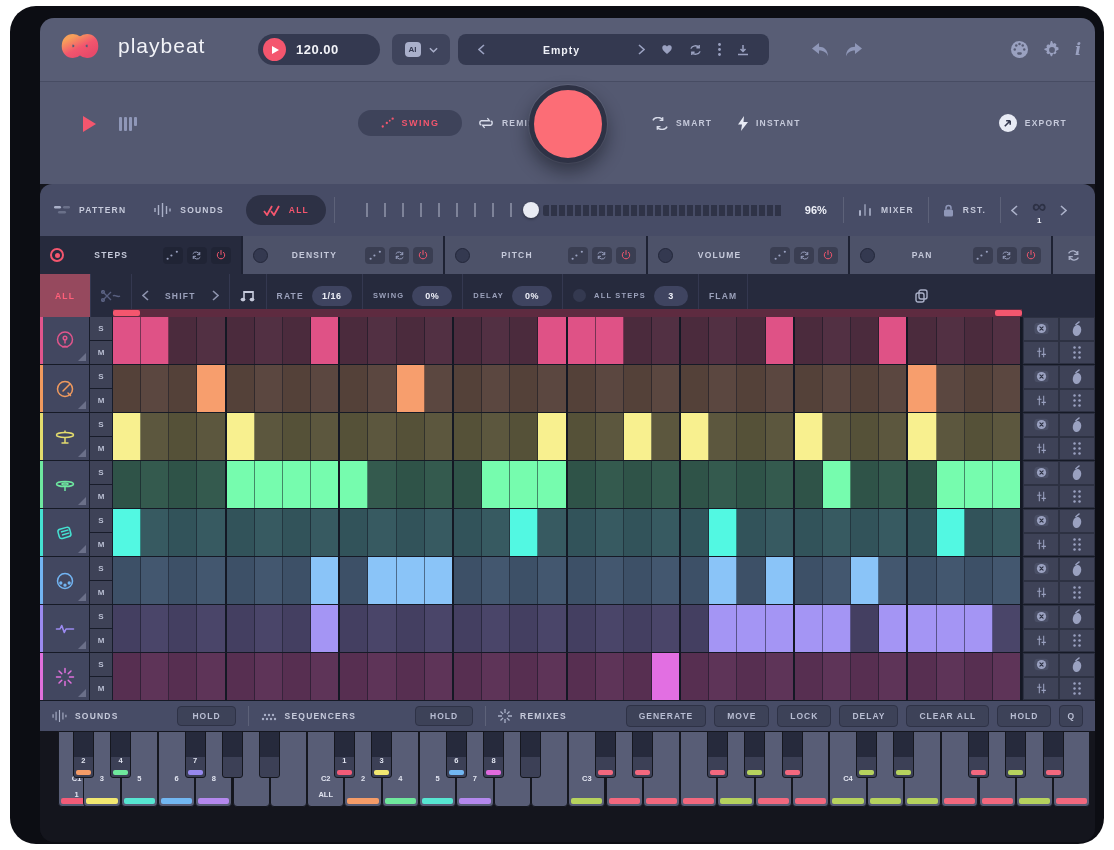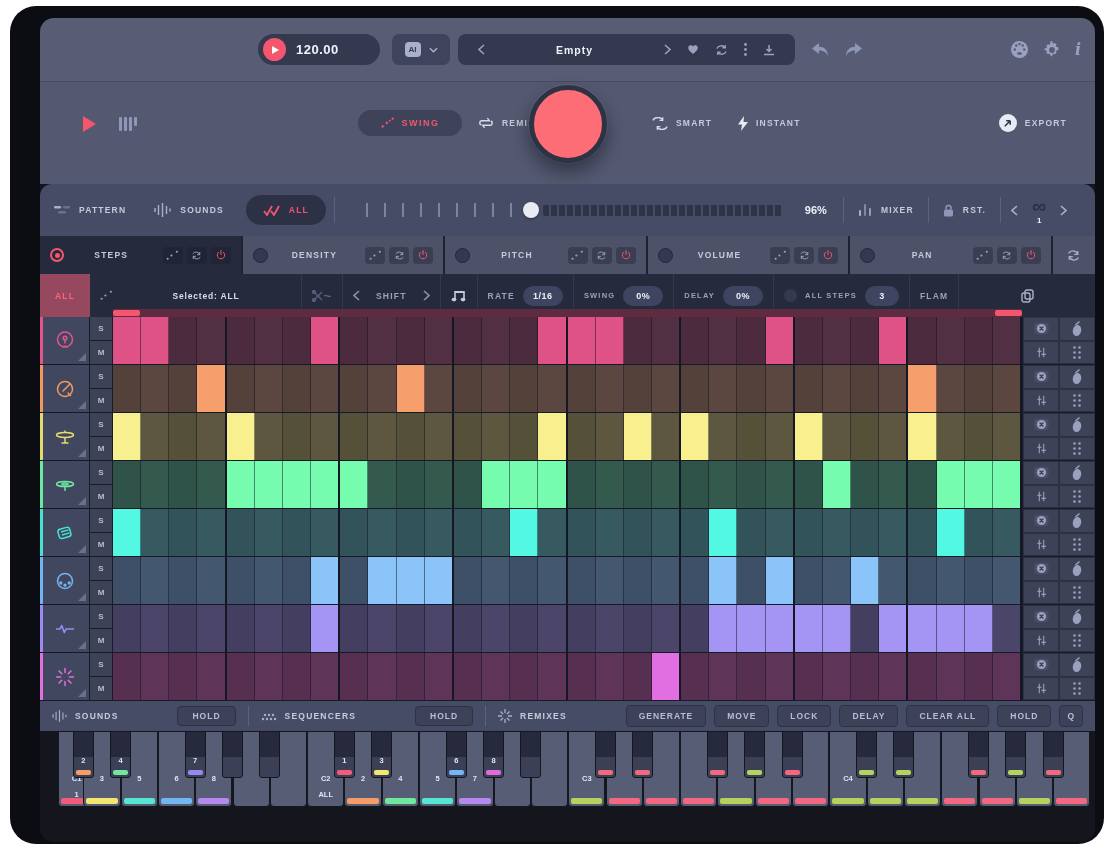--- a/index.html
+++ b/index.html
@@ -13,21 +13,21 @@
   
   .topbar { position:absolute; left:0; top:0; width:1055px; height:63px; background:#585d75; }
   .brand { position:absolute; left:14px; top:8px; display:flex; align-items:center; gap:12px; }
   .brand-name { color:#f2f3f8; font-size:21px; letter-spacing:1px; font-weight:normal; }
   .bpm-pill { position:absolute; left:218px; top:16px; width:122px; height:31px; background:#343950; border-radius:16px; display:flex; align-items:center; gap:10px; padding-left:5px; }
   .play-circ { width:23px; height:23px; border-radius:50%; background:#f4566e; display:flex; align-items:center; justify-content:center; }
   .play-circ .tri { width:0; height:0; border-left:7px solid #fff; border-top:4.5px solid transparent; border-bottom:4.5px solid transparent; margin-left:2px; }
   .bpm-val { color:#f2f3f8; font-size:13px; font-weight:bold; letter-spacing:.5px; }
   .ai-pill { position:absolute; left:352px; top:16px; width:58px; height:31px; background:#3f445c; border-radius:7px; display:flex; align-items:center; justify-content:center; gap:8px; }
   .ai-badge { background:#aab0cb; color:#343950; font-size:8px; font-weight:bold; padding:3px 4px; border-radius:4px; }
-  .preset-bar { position:absolute; left:418px; top:16px; width:337px; height:31px; background:#343950; border-radius:8px; display:flex; align-items:center; padding:0 12px; }
+  .preset-bar { position:absolute; left:418px; top:16px; width:311px; height:31px; background:#343950; border-radius:8px; display:flex; align-items:center; padding:0 12px; }
   .preset-name { flex:1; text-align:center; color:#eef0f6; font-size:10.5px; font-weight:bold; letter-spacing:1px; }
   .icon-btn { color:#9aa1c0; display:flex; align-items:center; justify-content:center; padding:0 8px; }
   .topbar-right { position:absolute; right:14px; top:16px; display:flex; align-items:center; gap:14px; height:31px; }
   .undo-redo { position:absolute; left:770px; top:16px; display:flex; gap:10px; align-items:center; height:31px; }
 
   
   .transport { position:absolute; left:0; top:63px; width:1055px; height:103px; background:#545971; border-top:1px solid #474c63; }
   .tr-left { position:absolute; left:42px; top:33px; display:flex; align-items:center; gap:22px; }
   .random-pill { position:absolute; left:318px; top:28px; width:104px; height:26px; border-radius:14px; background:#3e435a; display:flex; align-items:center; justify-content:center; gap:7px; color:#f4566e; font-size:9px; font-weight:bold; letter-spacing:1.5px; }
   .remix-grp { position:absolute; left:438px; top:28px; height:26px; display:flex; align-items:center; gap:8px; color:#d6dae8; }
@@ -106,20 +106,35 @@
   .kstripe { position:absolute; left:2px; right:2px; bottom:2px; height:6px; border-radius:2px; }
   .klabel { position:absolute; width:100%; text-align:center; color:#e2e5f1; font-size:7.5px; font-weight:bold; }
 </style>
 </head>
 <body>
 
 <div class="frame">
 <div class="ui">
 
   <header class="topbar">
+    <div class="brand">
+      <span>
+        <svg width="52" height="40" viewBox="0 0 64 48">
+          <defs>
+                <linearGradient id="lg" x1="0" y1="0" x2="1" y2="1">
+            <stop offset="0" stop-color="#f7a05a"></stop>
+                  <stop offset="0.55" stop-color="#f2566e"></stop>
+                  <stop offset="1" stop-color="#e84a6a"></stop>
+          </linearGradient>
+              </defs>
+          <path d="M16 24 C16 13 30 13 32 24 C34 35 48 35 48 24 C48 13 34 13 32 24 C30 35 16 35 16 24 Z" fill="none" stroke="url(#lg)" stroke-width="13" stroke-linejoin="round"></path>
+        </svg>
+      </span>
+      <span class="brand-name">playbeat</span>
+    </div>
     <div class="bpm-pill">
       <span class="play-circ">
             <i class="tri"></i>
           </span>
       <span class="bpm-val">120.00</span>
     </div>
     <div class="ai-pill">
       <span class="ai-badge">AI</span>
       <svg width="9" height="6" viewBox="0 0 10 6">
             <polyline points="1,1 5,5 9,1" fill="none" stroke="#aab0cb" stroke-width="1.6"></polyline>
@@ -448,28 +463,20 @@
             <path d="M5 9a7.2 7.2 0 0 1 13 1.5"></path>
             <path d="M19 15a7.2 7.2 0 0 1-13-1.5"></path>
             <path d="M18 5.5v5h-5"></path>
             <path d="M6 18.5v-5h5"></path>
           </svg>
         </div>
       </section>
 
   <section class="control-row">
     <div class="all-btn lbl" style="color:#ff607a;">ALL</div>
-    <div class="cr-seg">
-      <svg width="13" height="11" viewBox="0 0 24 20" fill="#9aa1c0">
-            <circle cx="3" cy="16" r="2"></circle>
-            <circle cx="10" cy="10" r="2"></circle>
-            <circle cx="20" cy="3" r="2"></circle>
-          </svg>
-      <span class="sel-lbl" style="min-width:170px;text-align:center;">Selected: ALL</span>
-    </div>
     <span class="cr-div"></span>
     <div class="cr-seg">
       <svg width="20" height="12" viewBox="0 0 20 12" fill="none" stroke="#596080" stroke-width="1.4">
             <path d="M1 1l9 9M1 11L10 2"></path>
             <circle cx="2" cy="2" r="1.4"></circle>
             <circle cx="2" cy="10" r="1.4"></circle>
             <path d="M12 6c2-2 4 2 7 0"></path>
           </svg>
     </div>
     <span class="cr-div"></span>

